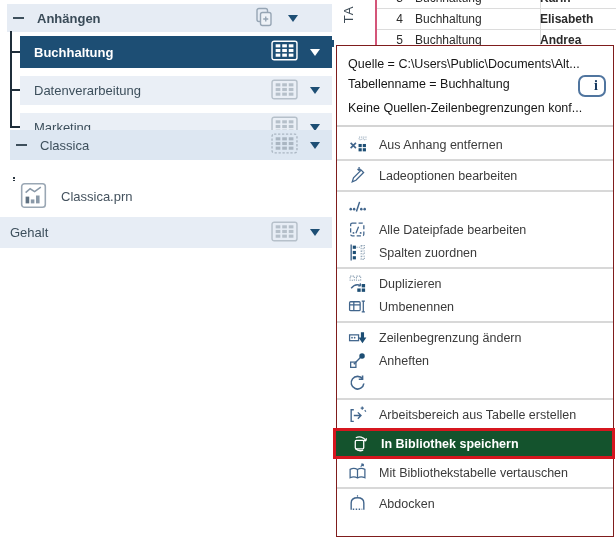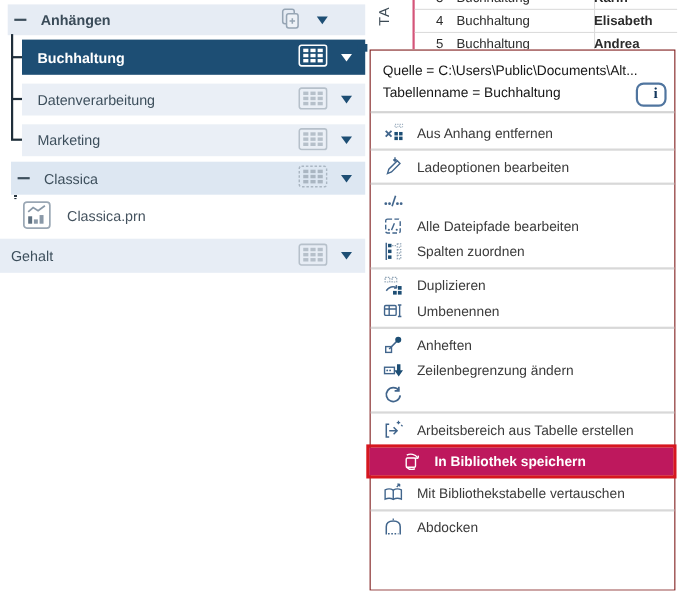--- a/index.html
+++ b/index.html
@@ -46,21 +46,21 @@
             padding-right:6px;box-sizing:border-box;background:#fff;cursor:pointer;
             font-family:"Liberation Serif",serif;font-weight:bold;color:#16395f;font-size:14px;}
   .hsep{height:2px;background:#d4d4d4;margin-top:7px;}
   .mlist{margin-top:6px;}
   .mi{height:23px;display:flex;align-items:center;gap:12px;padding-left:11px;
       font-size:12.5px;color:#3b3b3b;white-space:nowrap;cursor:default;}
   .mi .ic{width:19px;height:19px;flex:0 0 19px;display:flex;align-items:center;justify-content:center;}
   .sep{height:2px;background:#d8d8d8;margin:3px 0;}
   .red-wrap{border:3px solid #d6161f;box-sizing:border-box;margin:2px 0 2px -4px;
             width:calc(100% + 6px);}
-  .mi.selected{background:#be185d;color:#fff;height:25px;font-weight:bold;padding-left:28px;}
+  .mi.selected{background:#14532d;color:#fff;height:25px;font-weight:bold;padding-left:14px;}
 </style>
 </head>
 <body>
 
 <div class="stage">
 
   <div>
 
     <div class="trow hdr" style="left:7px;top:4px;width:325px;height:28px;padding:0 34px 0 6px;">
       <span class="minus"></span>
@@ -140,21 +140,21 @@
               <rect x="17.1" y="8.5" width="4.5" height="3"></rect>
             <rect x="4.5" y="13" width="4.5" height="3"></rect>
               <rect x="10.8" y="13" width="4.5" height="3"></rect>
               <rect x="17.1" y="13" width="4.5" height="3"></rect>
           </g>
         </svg>
       </span>
       <span class="caret"></span>
     </div>
 
-    <div class="trow" style="left:10px;top:147px;width:322px;height:30px;padding:0 12px 0 6px;background:#dde7f2;">
+    <div class="trow" style="left:10px;top:130px;width:322px;height:30px;padding:0 12px 0 6px;background:#dde7f2;">
       <span class="minus"></span>
       <span class="rlabel">Classica</span>
       <span class="spacer"></span>
       <span class="gicon">
         <svg width="27" height="21" viewBox="0 0 26 20" fill="none">
           <rect x="1" y="1" width="24" height="18" rx="2" stroke="#aab6c2" stroke-width="1.3" stroke-dasharray="2.2 1.6"></rect>
           <g fill="#aab6c2">
             <rect x="4.5" y="4" width="4.5" height="3"></rect>
               <rect x="10.8" y="4" width="4.5" height="3"></rect>
               <rect x="17.1" y="4" width="4.5" height="3"></rect>
@@ -228,20 +228,21 @@
       <span class="c-dept">Buchhaltung</span>
       <span class="c-name">Andrea</span>
     </div>
   </div>
   <div class="sel-handle"></div>
 
   <div class="menu">
     <div class="mhead">
       <div>Quelle = C:\Users\Public\Documents\Alt...</div>
       <div>Tabellenname = Buchhaltung</div>
+      <div class="l3">Keine Quellen-Zeilenbegrenzungen konf...</div>
     </div>
     <div class="info-btn">
       <span>i</span>
     </div>
     <div class="hsep"></div>
 
     <div class="mlist">
 
       <div class="mi">
         <span class="ic">
@@ -342,38 +343,38 @@
           </svg>
         </span>
         <span>Umbenennen</span>
       </div>
 
       <div class="sep"></div>
 
       <div class="mi">
         <span class="ic">
           <svg width="19" height="19" viewBox="0 0 18 18" fill="none">
-            <rect x="2.5" y="10.5" width="5" height="5" stroke="#41658c" stroke-width="1.2"></rect>
-            <path d="M5.5 12.5 L12 6" stroke="#41658c" stroke-width="1.3"></path>
-            <circle cx="13.3" cy="4.7" r="2.6" fill="#1d4e74"></circle>
-          </svg>
-        </span>
-        <span>Anheften</span>
-      </div>
-
-      <div class="mi">
-        <span class="ic">
-          <svg width="19" height="19" viewBox="0 0 18 18" fill="none">
             <rect x="1.5" y="6.5" width="8.5" height="5.5" stroke="#41658c" stroke-width="1.2"></rect>
             <circle cx="3.8" cy="9.2" r="0.8" fill="#41658c"></circle>
               <circle cx="6.3" cy="9.2" r="0.8" fill="#41658c"></circle>
             <path d="M12.2 4 h3 v5 h2.2 L13.7 14.5 L10 9 h2.2 Z" fill="#1d4e74"></path>
           </svg>
         </span>
         <span>Zeilenbegrenzung ändern</span>
+      </div>
+
+      <div class="mi">
+        <span class="ic">
+          <svg width="19" height="19" viewBox="0 0 18 18" fill="none">
+            <rect x="2.5" y="10.5" width="5" height="5" stroke="#41658c" stroke-width="1.2"></rect>
+            <path d="M5.5 12.5 L12 6" stroke="#41658c" stroke-width="1.3"></path>
+            <circle cx="13.3" cy="4.7" r="2.6" fill="#1d4e74"></circle>
+          </svg>
+        </span>
+        <span>Anheften</span>
       </div>
 
       <div class="mi">
         <span class="ic">
           <svg width="19" height="19" viewBox="0 0 18 18" fill="none">
             <path d="M13.8 4.6 A6 6 0 1 0 15 9" stroke="#41658c" stroke-width="1.5"></path>
             <path d="M13.8 1.4 V5 H10.2" stroke="#41658c" stroke-width="1.5"></path>
           </svg>
         </span>
       </div>

